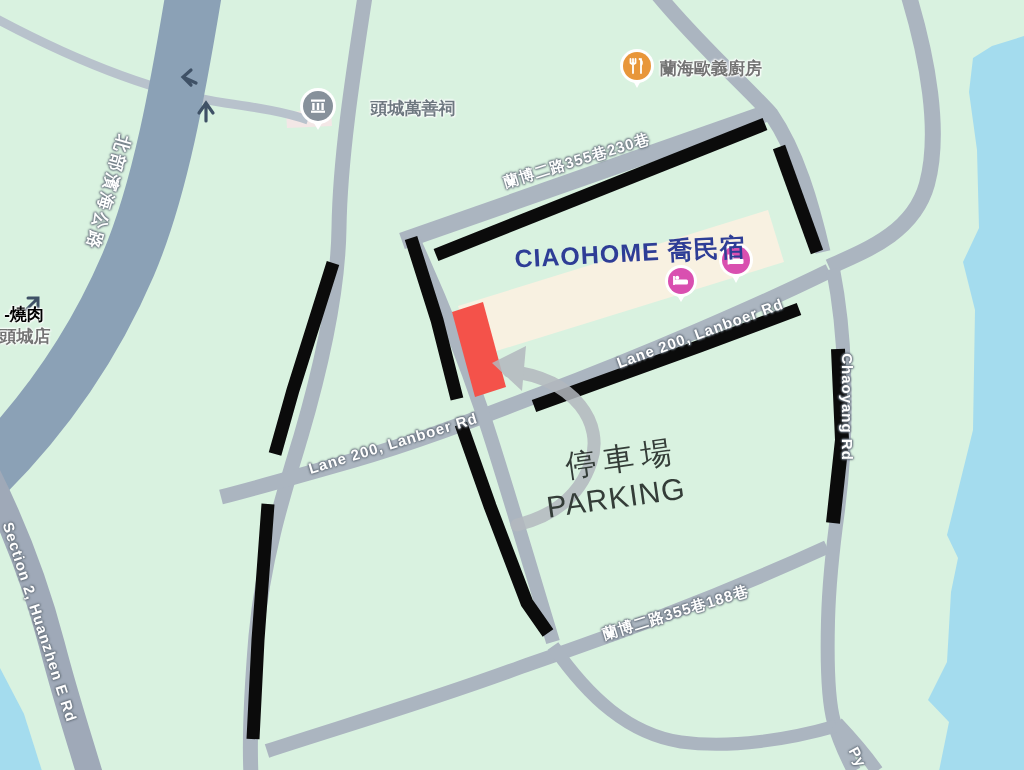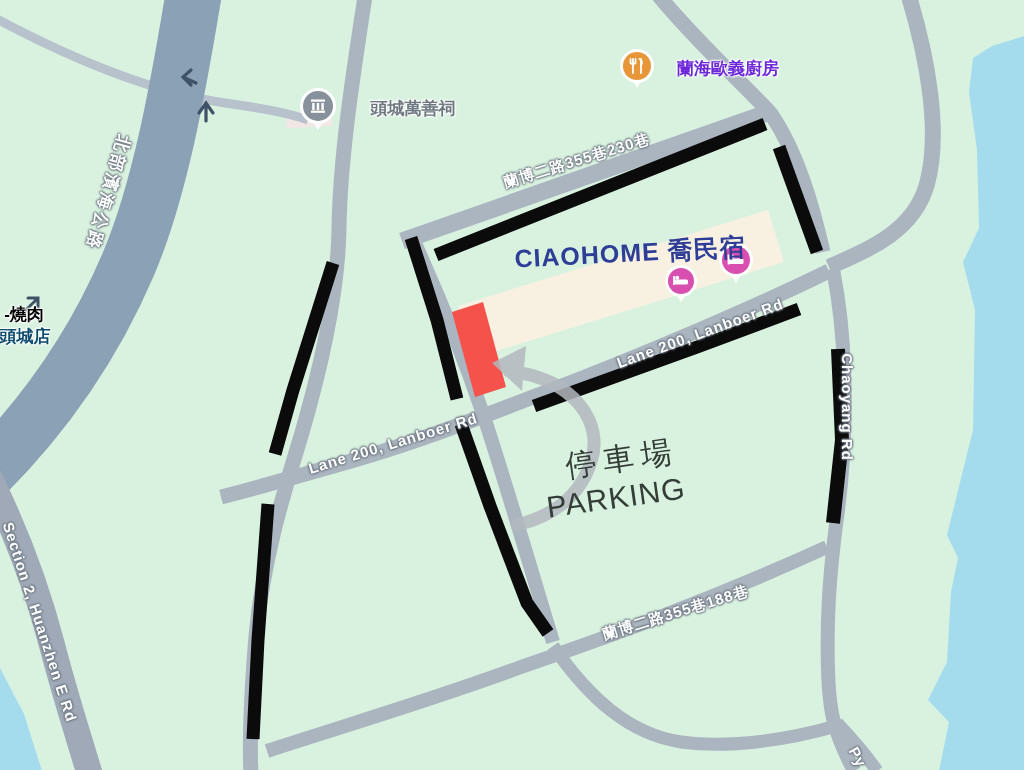--- a/index.html
+++ b/index.html
@@ -119,24 +119,24 @@
       </g>
     </g>
   </svg>
 
   <div class="lbl road-lbl road-lbl-cjk" style="left:108px;top:193px;--r:106deg;font-size:17px;letter-spacing:3px;">北部濱海公路</div>
 
   <div class="lbl road-lbl road-lbl-cjk" style="left:577px;top:161px;--r:-17deg;font-size:15px;">蘭博二路355巷230巷</div>
 
   <div class="lbl poi-lbl" style="left:397px;top:108px;color:#6e7880;padding-left:32px;">頭城萬善祠</div>
 
-  <div class="lbl poi-lbl" style="left:728px;top:68px;color:#6d28d9;">蘭海歐義廚房</div>
+  <div class="lbl poi-lbl" style="left:711px;top:68px;color:#737373;">蘭海歐義廚房</div>
 
   <div class="lbl poi-lbl" style="left:24px;top:314px;color:#000000;">-燒肉</div>
-  <div class="lbl poi-lbl" style="left:25px;top:336px;color:#0c4a6e;">頭城店</div>
+  <div class="lbl poi-lbl" style="left:25px;top:336px;color:#737373;">頭城店</div>
 
   <div class="lbl" style="left:630px;top:253px;--r:-3deg;font-size:25px;font-weight:bold;color:#2e3d96;letter-spacing:1px;">CIAOHOME 喬民宿</div>
 
   <div class="lbl road-lbl" style="left:700px;top:333px;--r:-20deg;">Lane 200, Lanboer Rd</div>
 
   <div class="lbl road-lbl" style="left:393px;top:443px;--r:-17deg;">Lane 200, Lanboer Rd</div>
 
   <div class="lbl road-lbl" style="left:847px;top:407px;--r:90deg;">Chaoyang Rd</div>
 
   <div class="lbl road-lbl road-lbl-cjk" style="left:676px;top:613px;--r:-17deg;font-size:15px;">蘭博二路355巷188巷</div>

